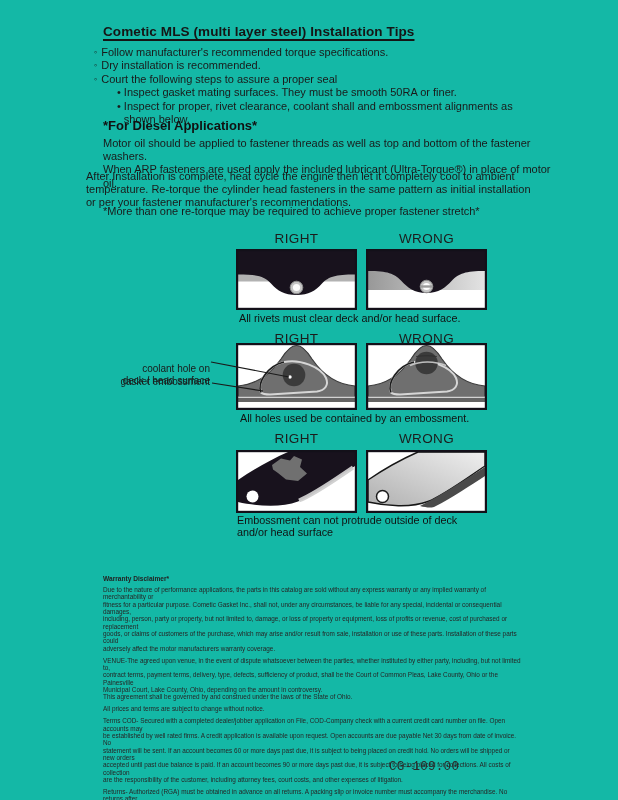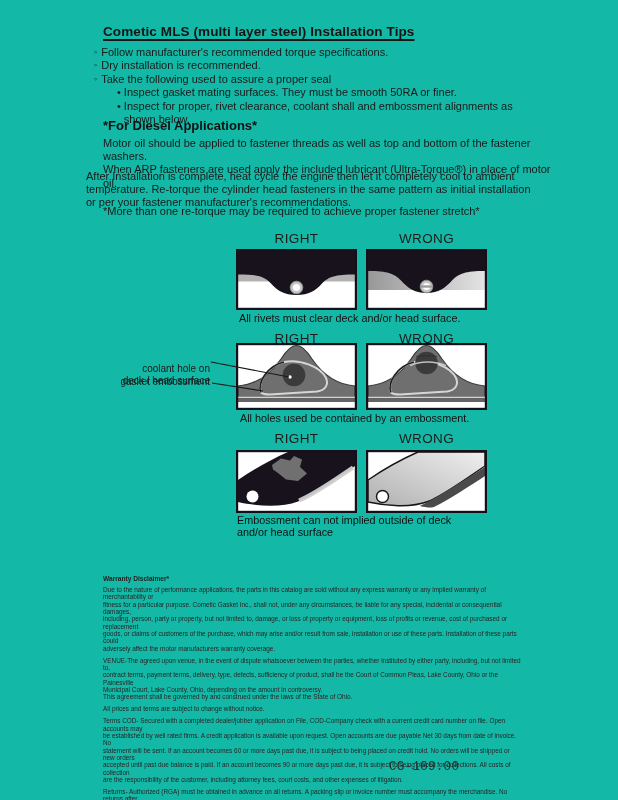--- a/index.html
+++ b/index.html
@@ -35,21 +35,21 @@
     <div class="bullet-row">
         <span class="m1">◦</span>
         <span>Follow manufacturer's recommended torque specifications.</span>
       </div>
     <div class="bullet-row">
         <span class="m1">◦</span>
         <span>Dry installation is recommended.</span>
       </div>
     <div class="bullet-row">
         <span class="m1">◦</span>
-        <span>Take the following used to assure a proper seal</span>
+        <span>Court the following steps to assure a proper seal</span>
       </div>
     <div class="bullet-row sub">
         <span class="m2">•</span>
         <span>Inspect gasket mating surfaces.  They must be smooth 50RA or finer.</span>
       </div>
     <div class="bullet-row sub">
         <span class="m2">•</span>
         <span>Inspect for proper, rivet clearance, coolant shall and embossment alignments as shown below.</span>
       </div>
   </div>
@@ -151,21 +151,21 @@
           <stop offset="1" stop-color="#efefef"></stop>
       </linearGradient>
     </defs>
     <rect x="2" y="2" width="117" height="59" fill="#ffffff"></rect>
     <path d="M2,30 C18,19 34,10 52,2 H119 V16 C98,30 78,45 62,51.5 C45,58 20,56 2,52 Z" fill="url(#g3)" stroke="#161616" stroke-width="1.4"></path>
     <path d="M119,17 C96,31.5 74,46 54,56 C60,57.5 64,58 68,57 C88,47 104,35.5 119,26 Z" fill="#4a4a4a"></path>
     <circle cx="16.5" cy="46.5" r="6" fill="#ffffff" stroke="#1c1c1c" stroke-width="1.5"></circle>
     <rect x="1" y="1" width="119" height="61" fill="none" stroke="#131019" stroke-width="2.4"></rect>
   </svg>
 
-  <div class="abs caption" style="left:237px;top:514px;">Embossment can not implied outside of deck
+  <div class="abs caption" style="left:237px;top:514px;">Embossment can not protrude outside of deck
 and/or head surface</div>
 
   <div class="abs legal" style="left:103px;top:575px;">
     <h4>Warranty Disclaimer*</h4>
     <p>Due to the nature of performance applications, the parts in this catalog are sold without any express warranty or any implied warranty of merchantability or
 fitness for a particular purpose.  Cometic Gasket Inc., shall not, under any circumstances, be liable for any special, incidental or consequential damages,
 including, person, party or property, but not limited to, damage, or loss of property or equipment, loss of profits or revenue, cost of purchased or replacement
 goods, or claims of customers of the purchase, which may arise and/or result from sale, installation or use of these parts.  Installation of these parts could
 adversely affect the motor manufacturers warranty coverage.</p>
     <p>VENUE-The agreed upon venue, in the event of dispute whatsoever between the parties, whether instituted by either party, including, but not limited to,

